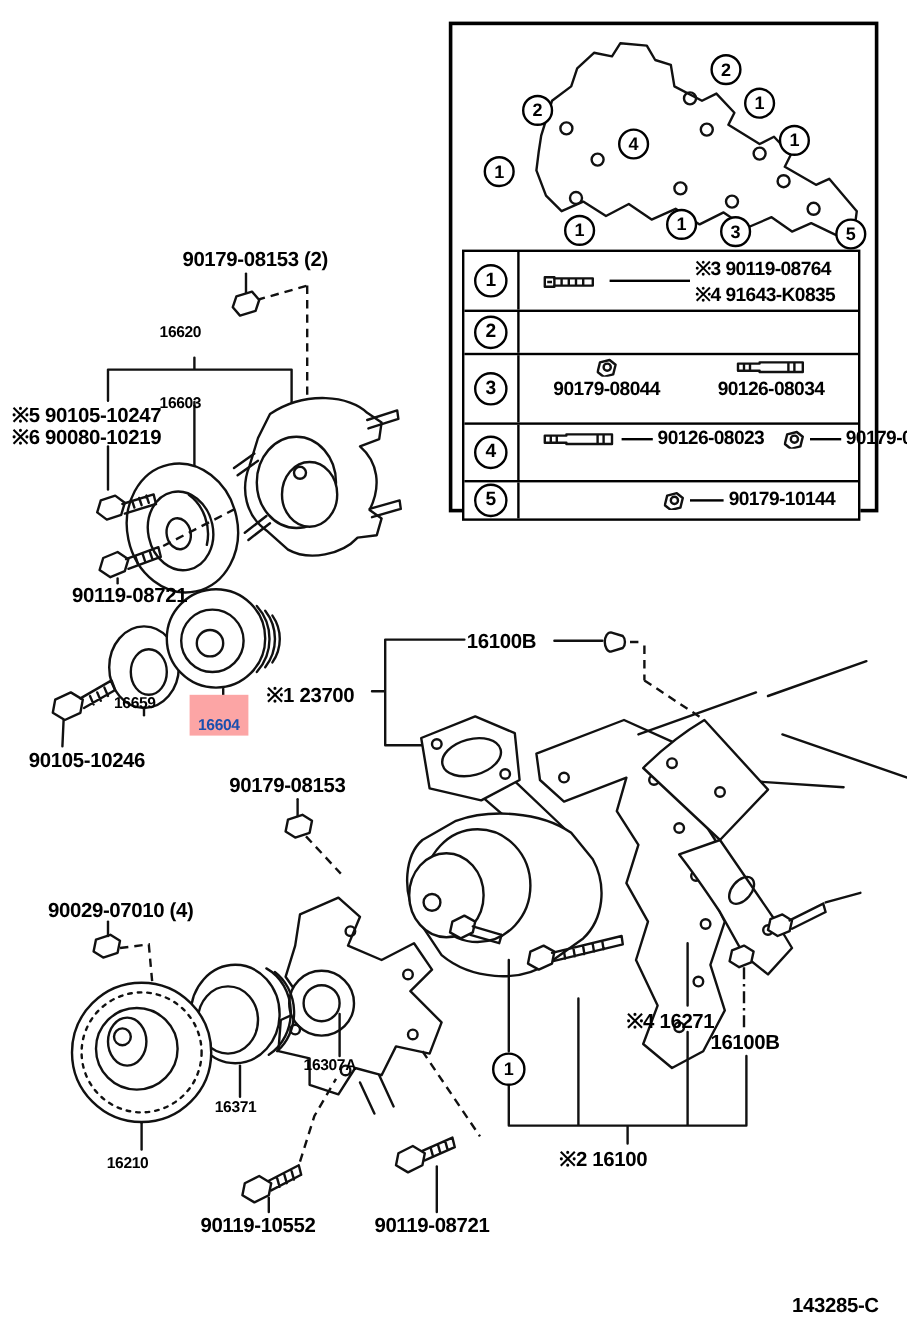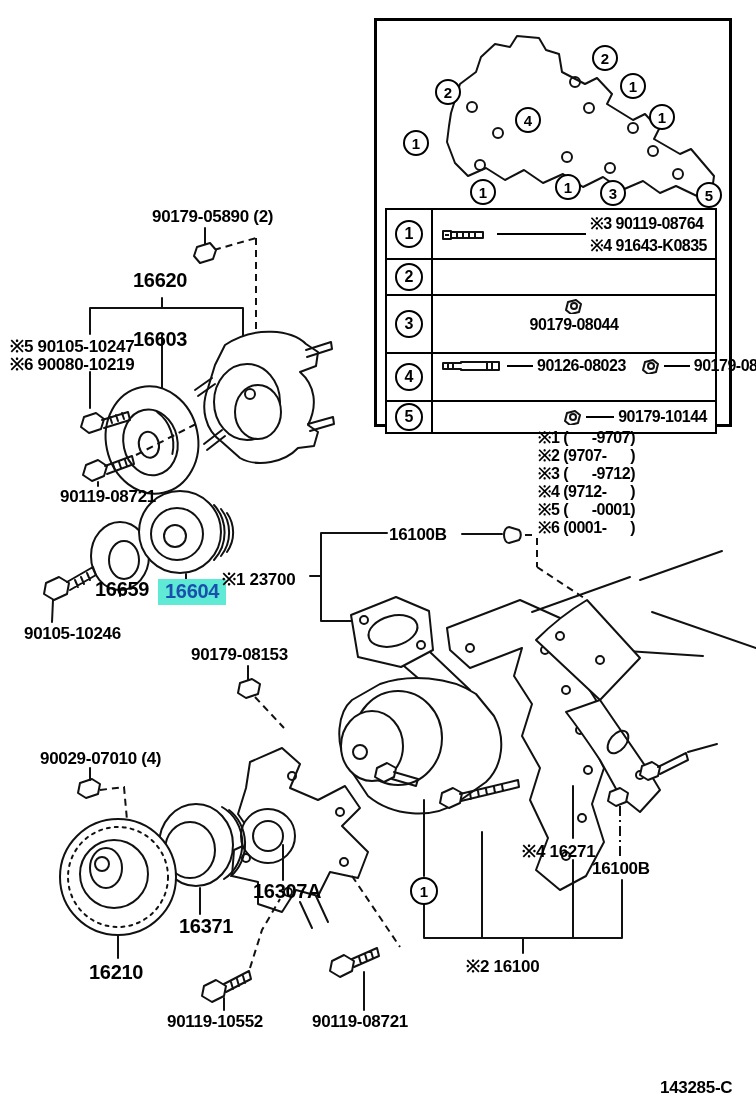--- a/index.html
+++ b/index.html
@@ -1,33 +1,33 @@
 <!DOCTYPE html>
 <html><head>
 <meta charset="utf-8">
 <style>
   html,body{margin:0;padding:0;background:#fff;}
   #stage{position:relative;width:756px;height:1108px;background:#fff;overflow:hidden;
          font-family:"Liberation Sans",sans-serif;}
   #art{position:absolute;left:0;top:0;z-index:1;}
   .lbl{position:absolute;z-index:3;font:bold 17px "Liberation Sans",sans-serif;color:#000;
        white-space:nowrap;letter-spacing:-0.3px;}
-  .lbl.big{font-size:20px;}
-  .lbl.hl{background:#5eead4;color:#1b4fae;padding:1px 7px 2px 7px;}
+  .lbl.big{font-size:13px;}
+  .lbl.hl{background:#fca5a5;color:#1b4fae;padding:17px 7px 2px 7px;}
   .circ{position:absolute;z-index:3;width:22px;height:22px;border:2px solid #000;border-radius:50%;
         background:#fff;display:flex;align-items:center;justify-content:center;
         font:bold 15px "Liberation Sans",sans-serif;color:#000;}
   #inset-box{position:absolute;left:374px;top:18px;width:352px;height:403px;border:3px solid #000;z-index:2;}
   #inset-table{position:absolute;left:8px;top:187px;width:328px;border:2px solid #000;background:#fff;}
   .trow{display:flex;border-bottom:2px solid #000;}
   .trow:last-child{border-bottom:none;}
   .tnum{flex:0 0 44px;border-right:2px solid #000;display:flex;align-items:center;justify-content:center;}
   .tnum .circ2{width:24px;height:24px;border:2px solid #000;border-radius:50%;display:flex;
         align-items:center;justify-content:center;font:bold 16px "Liberation Sans",sans-serif;}
-  .tcontent{flex:1;display:flex;align-items:center;padding:3px 8px;gap:4px;}
+  .tcontent{flex:1;display:flex;align-items:center;padding:3px 19px;gap:4px;}
   .tcol{display:flex;flex-direction:column;justify-content:center;gap:0px;}
   .pn{font:bold 16px "Liberation Sans",sans-serif;letter-spacing:-0.5px;white-space:nowrap;}
   .conn{flex:0 0 auto;border-top:2px solid #000;height:0;}
   .pairrow{display:flex;align-items:center;gap:4px;}
   .paircol{display:flex;flex-direction:column;align-items:center;gap:2px;flex:1;}
   #legend{position:absolute;left:538px;top:429px;z-index:3;}
   #legend div{white-space:pre;font:bold 16px "Liberation Sans",sans-serif;line-height:18px;letter-spacing:-0.5px;}
   svg .ln{stroke:#111;stroke-width:2;fill:none;stroke-linecap:round;stroke-linejoin:round;}
   svg .lnf{stroke:#111;stroke-width:2;fill:#fff;stroke-linejoin:round;}
   svg .dash{stroke:#111;stroke-width:2;fill:none;stroke-dasharray:7 5;}
@@ -242,20 +242,27 @@
             <span class="circ2">3</span>
           </div>
         <div class="tcontent" style="align-items:stretch;padding:2px 6px;">
           <div class="paircol">
             <svg width="18" height="16">
                 <path class="lnf" d="M3,4 l8,-2 l5,4 l-2,8 l-8,2 l-5,-4 Z"></path>
                 <circle class="ln" cx="9" cy="8" r="3"></circle>
               </svg>
             <span class="pn">90179-08044</span>
           </div>
+          <div class="paircol">
+            <svg width="60" height="16">
+                <path class="ln" d="M2,5 H20 M2,11 H20 M2,5 V11 M7,5 v6 M12,5 v6"></path>
+                <path class="ln" d="M20,4 H56 M20,12 H56 M56,4 V12 M44,4 v8 M49,4 v8"></path>
+              </svg>
+            <span class="pn">90126-08034</span>
+          </div>
         </div>
       </div>
 
       <div class="trow" style="height:46px">
         <div class="tnum">
             <span class="circ2">4</span>
           </div>
         <div class="tcontent" style="flex-direction:row;align-items:flex-start;gap:16px;">
           <div class="pairrow">
             <svg width="62" height="14">
@@ -285,30 +292,22 @@
               <path class="lnf" d="M3,4 l8,-2 l5,4 l-2,8 l-8,2 l-5,-4 Z"></path>
               <circle class="ln" cx="9" cy="8" r="3"></circle>
             </svg>
           <div class="conn" style="width:28px"></div>
           <span class="pn">90179-10144</span>
         </div>
       </div>
     </div>
   </div>
 
-  <div id="legend">
-    <div>※1 (      -9707)</div>
-    <div>※2 (9707-      )</div>
-    <div>※3 (      -9712)</div>
-    <div>※4 (9712-      )</div>
-    <div>※5 (      -0001)</div>
-    <div>※6 (0001-      )</div>
-  </div>
-
-  <span class="lbl" style="left:152px;top:207px">90179-05890 (2)</span>
+
+  <span class="lbl" style="left:152px;top:207px">90179-08153 (2)</span>
   <span class="lbl big" style="left:133px;top:269px">16620</span>
   <span class="lbl big" style="left:133px;top:328px">16603</span>
   <span class="lbl" style="left:10px;top:334px">※5 90105-10247</span>
   <span class="lbl" style="left:10px;top:352px">※6 90080-10219</span>
   <span class="lbl" style="left:60px;top:487px">90119-08721</span>
   <span class="lbl big" style="left:95px;top:578px">16659</span>
   <span class="lbl big hl" style="left:158px;top:579px">16604</span>
   <span class="lbl" style="left:222px;top:567px">※1 23700</span>
   <span class="lbl" style="left:24px;top:624px">90105-10246</span>
   <span class="lbl" style="left:191px;top:645px">90179-08153</span>

